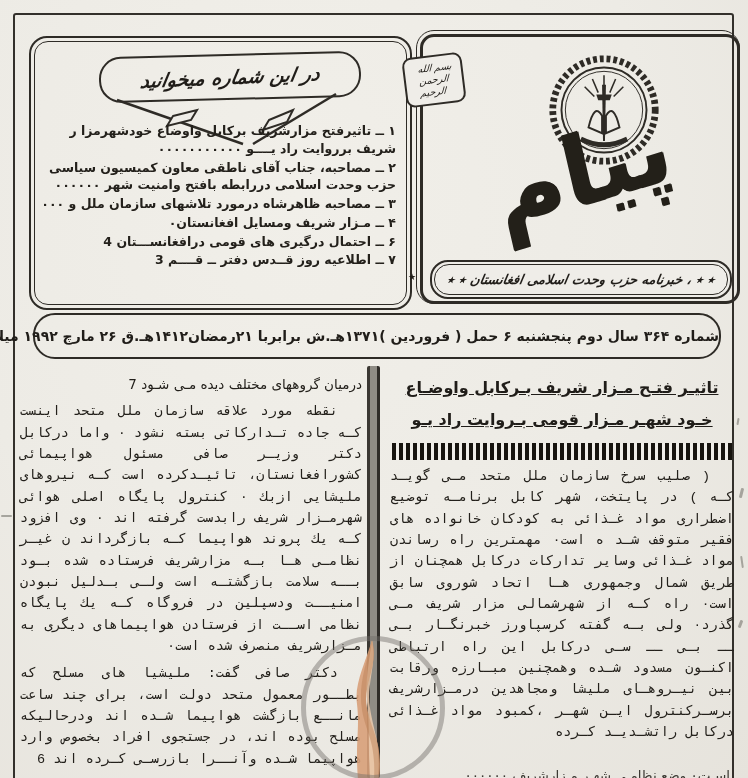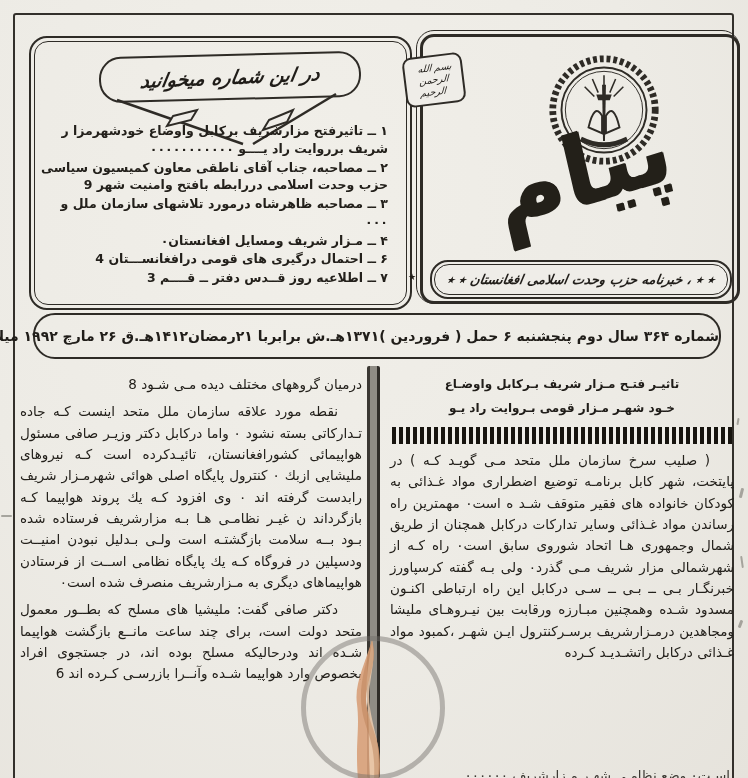--- a/index.html
+++ b/index.html
@@ -11,21 +11,21 @@
   
   .toc-box{position:absolute;left:29px;top:36px;width:379px;height:270px;
         border:2px solid #2e2b26;border-radius:18px;}
   .toc-inner{position:absolute;inset:3px;border:1px solid #2e2b26;border-radius:14px;}
   .cartouche{position:absolute;left:68px;top:16px;width:258px;height:42px;
         border:2px solid #2e2b26;border-radius:22px;transform:rotate(-1.5deg);
         display:flex;align-items:center;justify-content:center;}
   .cartouche span{font-size:19px;font-weight:bold;font-style:italic;
         transform:skewX(-12deg) rotate(-1deg);letter-spacing:1px;}
   .toc-arrow{position:absolute;left:0;top:0;width:379px;height:270px;pointer-events:none;}
-  .toc-list{position:absolute;right:22px;left:10px;top:84px;direction:rtl;
+  .toc-list{position:absolute;right:14px;left:10px;top:84px;direction:rtl;
         font-size:12.5px;line-height:1.42;font-weight:bold;color:#23201b;}
   .toc-list div{margin-bottom:1px;}
   
   .masthead-outer{position:absolute;left:416px;top:30px;width:322px;height:272px;
         border:1px solid #2e2b26;border-radius:18px;}
   .masthead-box{position:absolute;left:420px;top:34px;width:314px;height:264px;
         border:3px solid #2e2b26;border-radius:14px;}
   .bismillah{position:absolute;left:404px;top:55px;width:56px;height:46px;background:#efede8;
         border:2px solid #2e2b26;border-radius:9px;transform:rotate(-7deg);z-index:4;
         display:flex;align-items:center;justify-content:center;text-align:center;}
@@ -45,26 +45,26 @@
   
   .dateline{position:absolute;left:33px;top:313px;width:684px;height:42px;
         border:2px solid #2e2b26;border-radius:22px;display:flex;align-items:center;
         }
   .dateline span{font-size:14px;font-weight:bold;white-space:nowrap;direction:rtl;}
   
   .col-divider{position:absolute;left:367px;top:366px;width:13px;height:412px;
         background:linear-gradient(90deg,#3b3833 0 3px,#8f8c85 3px 10px,#2f2c28 10px 13px);
         border-radius:2px;}
   .right-col{position:absolute;left:390px;top:372px;width:344px;direction:rtl;}
-  .headline{font-size:12px;font-weight:bold;line-height:2.0;text-align:center;white-space:nowrap;}
+  .headline{font-size:16px;font-weight:bold;line-height:2.0;text-align:center;white-space:nowrap;text-decoration:underline;}
   .barcode{height:17px;margin:7px 2px 4px 2px;
         background:repeating-linear-gradient(90deg,#17140f 0 4px,#efede8 4px 7px);}
   .right-col p, .left-col p{font-size:13.5px;line-height:1.58;text-align:justify;
         margin:6px 0 0 0;color:#23201b;}
-  .indent{text-indent:24px;}
+  .indent{text-indent:24px;font-family:Liberation Mono, monospace;}
   .left-col{position:absolute;left:20px;top:368px;width:342px;direction:rtl;}
   .partial-line{position:absolute;left:18px;top:767px;width:712px;height:11px;
         overflow:hidden;direction:rtl;font-size:13.5px;color:#3a3731;}
   
   .stamp-ring{position:absolute;left:301px;top:636px;width:134px;height:134px;
         border-radius:50%;border:5px solid rgba(112,109,104,0.45);z-index:6;}
   .finger{position:absolute;left:348px;top:640px;width:50px;height:140px;z-index:5;}
   .mark{position:absolute;background:#6e6b64;opacity:.55;border-radius:1px;}
   .m1{left:740px;top:488px;width:3px;height:10px;transform:rotate(14deg);}
   .m2{left:741px;top:556px;width:2px;height:12px;transform:rotate(-8deg);}
@@ -84,21 +84,21 @@
       <line x1="86" y1="62" x2="212" y2="106" stroke="#2e2b26" stroke-width="2.5"></line>
       <line x1="305" y1="56" x2="222" y2="106" stroke="#2e2b26" stroke-width="2.5"></line>
       <polygon points="142,78 166,72 160,82 136,88" fill="#efede8" stroke="#2e2b26" stroke-width="2"></polygon>
       <polygon points="238,82 262,72 256,84 232,92" fill="#efede8" stroke="#2e2b26" stroke-width="2"></polygon>
     </svg>
     <div class="cartouche">
       <span>در این شماره میخوانید</span>
     </div>
     <div class="toc-list">
       <div>۱ ــ تاثیرفتح مزارشریف برکابل واوضاع خودشهرمزا ر شریف برروایت راد یــــو ٠٠٠٠٠٠٠٠٠٠٠</div>
-      <div>۲ ــ مصاحبه، جناب آقای ناطقی معاون کمیسیون سیاسی حزب وحدت اسلامی دررابطه بافتح وامنیت شهر 9</div>
+      <div>۲ ــ مصاحبه، جناب آقای ناطقی معاون کمیسیون سیاسی حزب وحدت اسلامی دررابطه بافتح وامنیت شهر ٠٠٠٠٠٠</div>
       <div>۳ ــ مصاحبه ظاهرشاه درمورد تلاشهای سازمان ملل و ٠٠٠</div>
       <div>۴ ــ مـزار شریف ومسایل افغانستان٠</div>
       <div>۶ ــ احتمال درگیری های قومی درافغانســـتان 4</div>
       <div>۷ ــ اطلاعیه روز قــدس دفتر ــ قــــم 3</div>
     </div>
   </div>
 
   <div class="masthead-outer"></div>
   <div class="masthead-box"></div>
 
@@ -141,21 +141,21 @@
   <div class="col-divider"></div>
 
   <div class="right-col">
     <div class="headline">تاثیـر فتـح مـزار شریف بـرکابل واوضـاع</div>
     <div class="headline">خـود شهـر مـزار قومی بـروایت راد یـو</div>
     <div class="barcode"></div>
     <p class="indent">( صلیب سرخ  سازمان ملل متحد مـی گویـد کـه ) در پایتخت، شهر کابل برنامـه توضیع اضطراری مواد غـذائی به کودکان خانواده های فقیر متوقف شـد ه است٠ مهمترین راه رساندن مواد غـذائی وسایر تدارکات درکابل همچنان از طریق شمال وجمهوری هـا اتحاد شوروی سابق است٠ راه کـه از شهرشمالی مزار شریف مـی گذرد٠ ولی بـه گفته کرسپاورز خبرنگـار بـی ــ بـی ــ سـی درکابل این راه ارتباطی اکنـون مسدود شـده وهمچنین مبـارزه ورقابت بین نیـروهـای ملیشا ومجاهدین درمـزارشریف برسـرکنترول ایـن شهـر ،کمبود مواد غـذائی درکابل راتشـدیـد کـرده</p>
   </div>
 
   <div class="left-col">
-    <p>درمیان گروههای مختلف دیده مـی شـود 8</p>
+    <p>درمیان گروههای مختلف دیده مـی شـود 7</p>
     <p class="indent">نقطه مورد علاقه سازمان ملل متحد اینست کـه جاده تـدارکاتی بسته نشود ٠ واما درکابل دکتر وزیـر صافی مسئول هواپیمائی کشورافغانستان، تائیـدکرده است کـه نیروهای ملیشایی ازبك ٠ کنترول پایگاه اصلی هوائی شهرمـزار شریف رابدست گرفته اند ٠ وی افزود کـه یك پروند هواپیما کـه بازگرداند ن غیـر نظامـی هـا بـه مزارشریف فرستاده شده بـود بــه سلامت بازگشتـه است ولـی بـدلیل نبودن امنیــت ودسپلین در فروگاه کـه یك پایگاه نظامی اســت از فرستادن هواپیماهای دیگری به مـزارشریف منصرف شده است٠</p>
     <p class="indent">دکتر صافی گفت: ملیشیا های مسلح که بطــور معمول متحد دولت است، برای چند ساعت مانــع بازگشت هواپیما شـده اند ودرحالیکه مسلح بوده اند، در جستجوی افراد بخصوص وارد هواپیما شـده وآنــرا بازرسـی کـرده اند 6</p>
   </div>
 
   <div class="partial-line">اسـت٠ وضع نظامـی شهـر مـزارشریف ٠٠٠٠٠٠</div>
 
   <svg class="finger" viewBox="0 0 50 140">
     <path d="M24,0 C31,28 14,44 19,68 C24,94 35,100 31,140 L10,140 C7,102 12,90 9,64 C6,44 17,24 24,0 Z" fill="#d8a079" opacity="0.9"></path>
     <path d="M24,0 C29,26 18,44 22,68 C26,94 33,102 30,140 L22,140 C20,100 22,88 19,62 C17,42 21,22 24,0 Z" fill="#eccbae" opacity="0.85"></path>
     <path d="M24,0 C31,28 14,44 19,68 C24,94 35,100 31,140 L26,140 C28,100 18,94 14,70 C10,46 18,24 24,0 Z" fill="#b97f54" opacity="0.45"></path>

